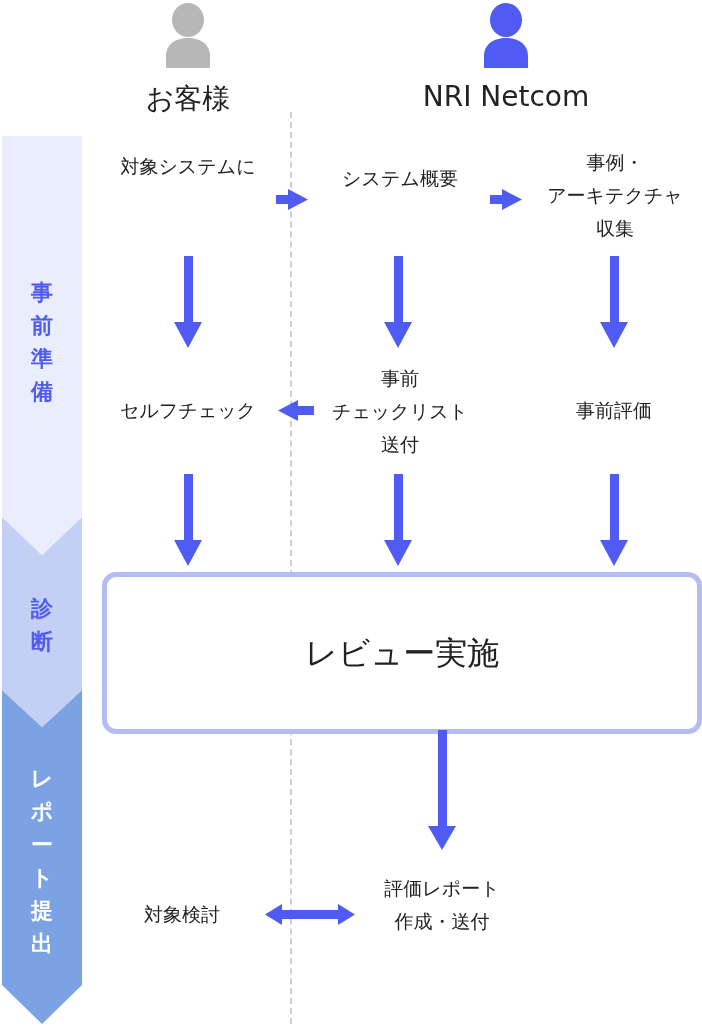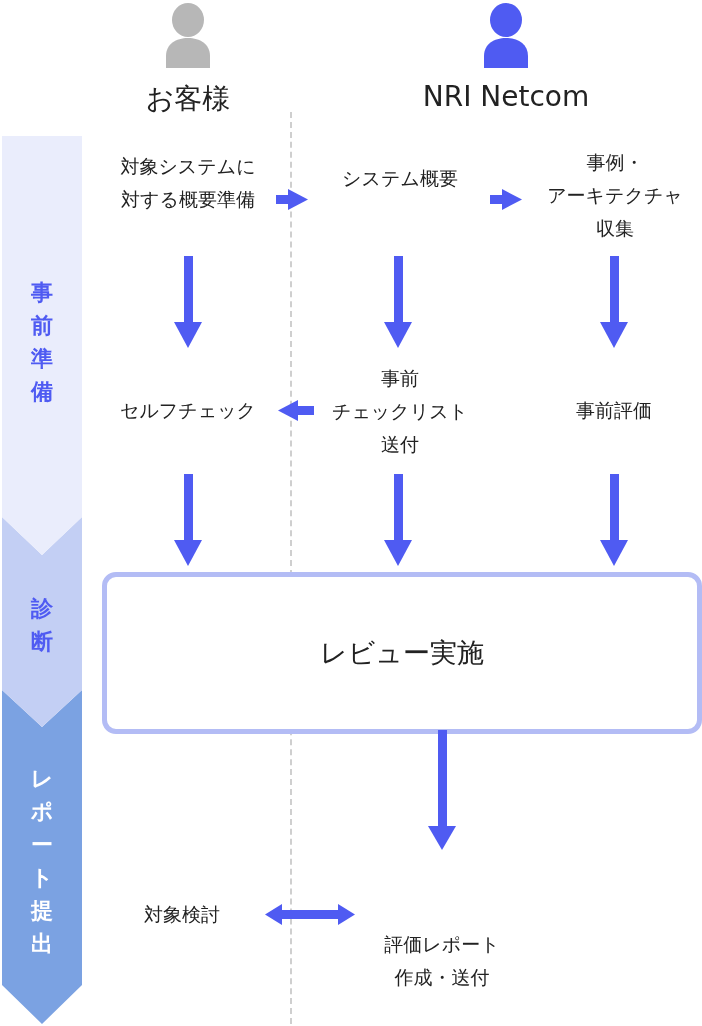--- a/index.html
+++ b/index.html
@@ -10,21 +10,21 @@
   .lane-line { position: absolute; left: 290px; top: 112px; width: 0; height: 912px;
                border-left: 2px dashed #cfcfcf; }
   .sidebar { position: absolute; left: 0; top: 0; width: 702px; height: 1026px; }
   .phase-label { position: absolute; left: 2px; width: 80px; text-align: center;
                  font-weight: bold; font-size: 22px; line-height: 33px; }
   .node { position: absolute; text-align: center; font-size: 19px; line-height: 33px;
           white-space: nowrap; font-weight: 500; }
   .review-box { position: absolute; left: 102px; top: 572px; width: 590px; height: 152px;
                 border: 5px solid #b3bcf5; border-radius: 14px; background: #fff; }
   .review-label { position: absolute; left: 0; right: 0; top: 58px; text-align: center;
-                  font-size: 27px; line-height: 36px; }
+                  font-size: 32px; line-height: 36px; }
   svg.arrows { position: absolute; left: 0; top: 0; }
 </style>
 </head>
 <body>
 
 <svg class="sidebar" width="702" height="1026">
   <polygon points="2,690 42,727 82,690 82,985 42,1024 2,985" fill="#7ba2e2"></polygon>
   <polygon points="2,517 42,555 82,517 82,690 42,727 2,690" fill="#c3cff4"></polygon>
   <polygon points="2,136 82,136 82,517 42,555 2,517" fill="#eaedfc"></polygon>
 </svg>
@@ -57,21 +57,20 @@
 <div class="actor-label" style="left:88px; top:80px;">お客様</div>
 
 <svg class="actor-icon" style="left:476px; top:2px;" viewBox="0 0 60 70">
   <ellipse cx="30" cy="18" rx="16" ry="17" fill="#4f5bf2"></ellipse>
   <path d="M8,66 L8,54 C8,42 18,36 30,36 C42,36 52,42 52,54 L52,66 Z" fill="#4f5bf2"></path>
 </svg>
 <div class="actor-label" style="left:406px; top:80px;text-align:center;">NRI Netcom</div>
 
 <div class="node" style="left:98px; top:150px; width:180px;">
   <div>対象システムに</div>
-  <div>対する概要準備</div>
 </div>
 <div class="node" style="left:310px; top:162px; width:180px;">
   <div>システム概要</div>
 </div>
 <div class="node" style="left:520px; top:146px; width:190px;">
   <div>事例・</div>
   <div>アーキテクチャ</div>
   <div>収集</div>
 </div>
 
@@ -87,21 +86,21 @@
   <div>事前評価</div>
 </div>
 
 <div class="review-box">
   <div class="review-label">レビュー実施</div>
 </div>
 
 <div class="node" style="left:92px; top:898px; width:180px;">
   <div>対象検討</div>
 </div>
-<div class="node" style="left:352px; top:928px; width:180px;">
+<div class="node" style="left:352px; top:872px; width:180px;">
   <div>評価レポート</div>
   <div>作成・送付</div>
 </div>
 
 <svg class="arrows" width="702" height="1026">
   <g fill="#4f5bf2">
 
     <g>
       <rect x="276" y="195" width="14" height="9"></rect>
       <polygon points="288,189 308,199.5 288,210"></polygon>

